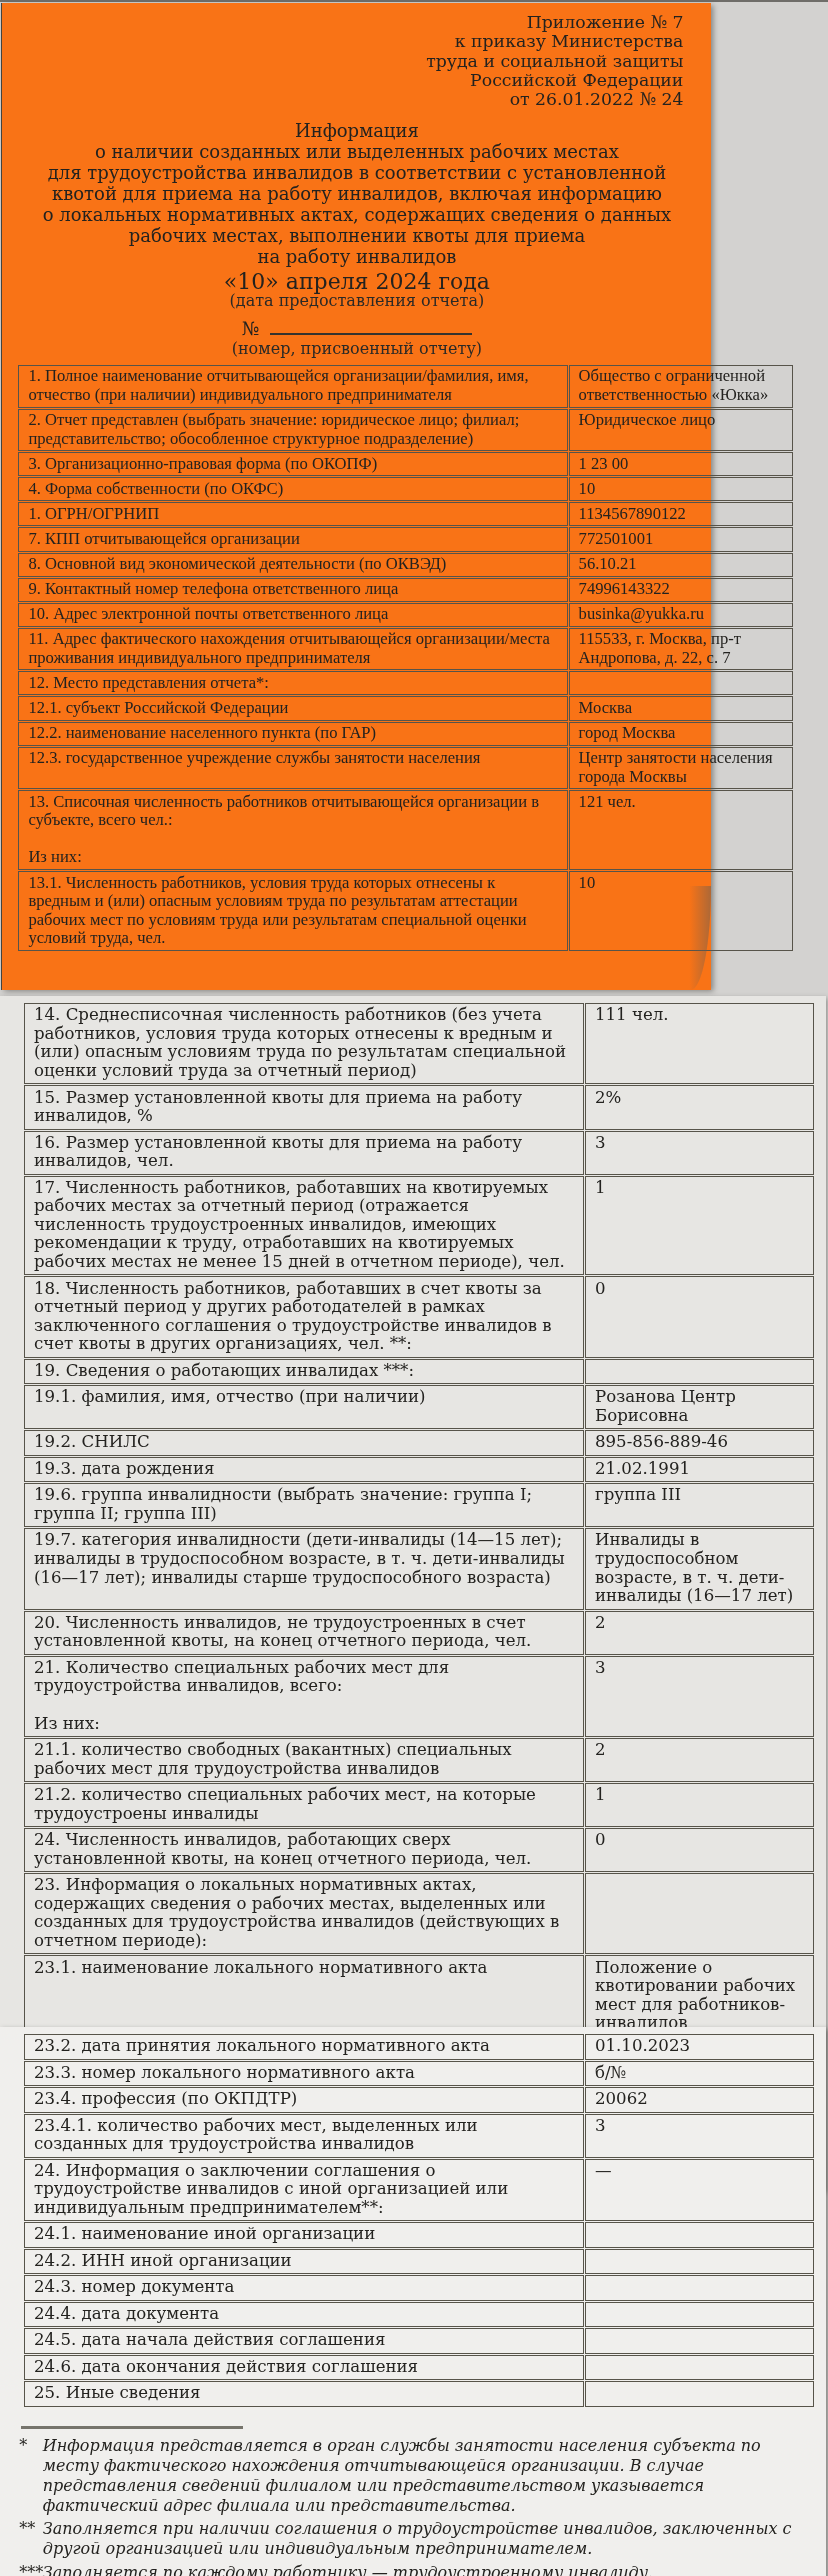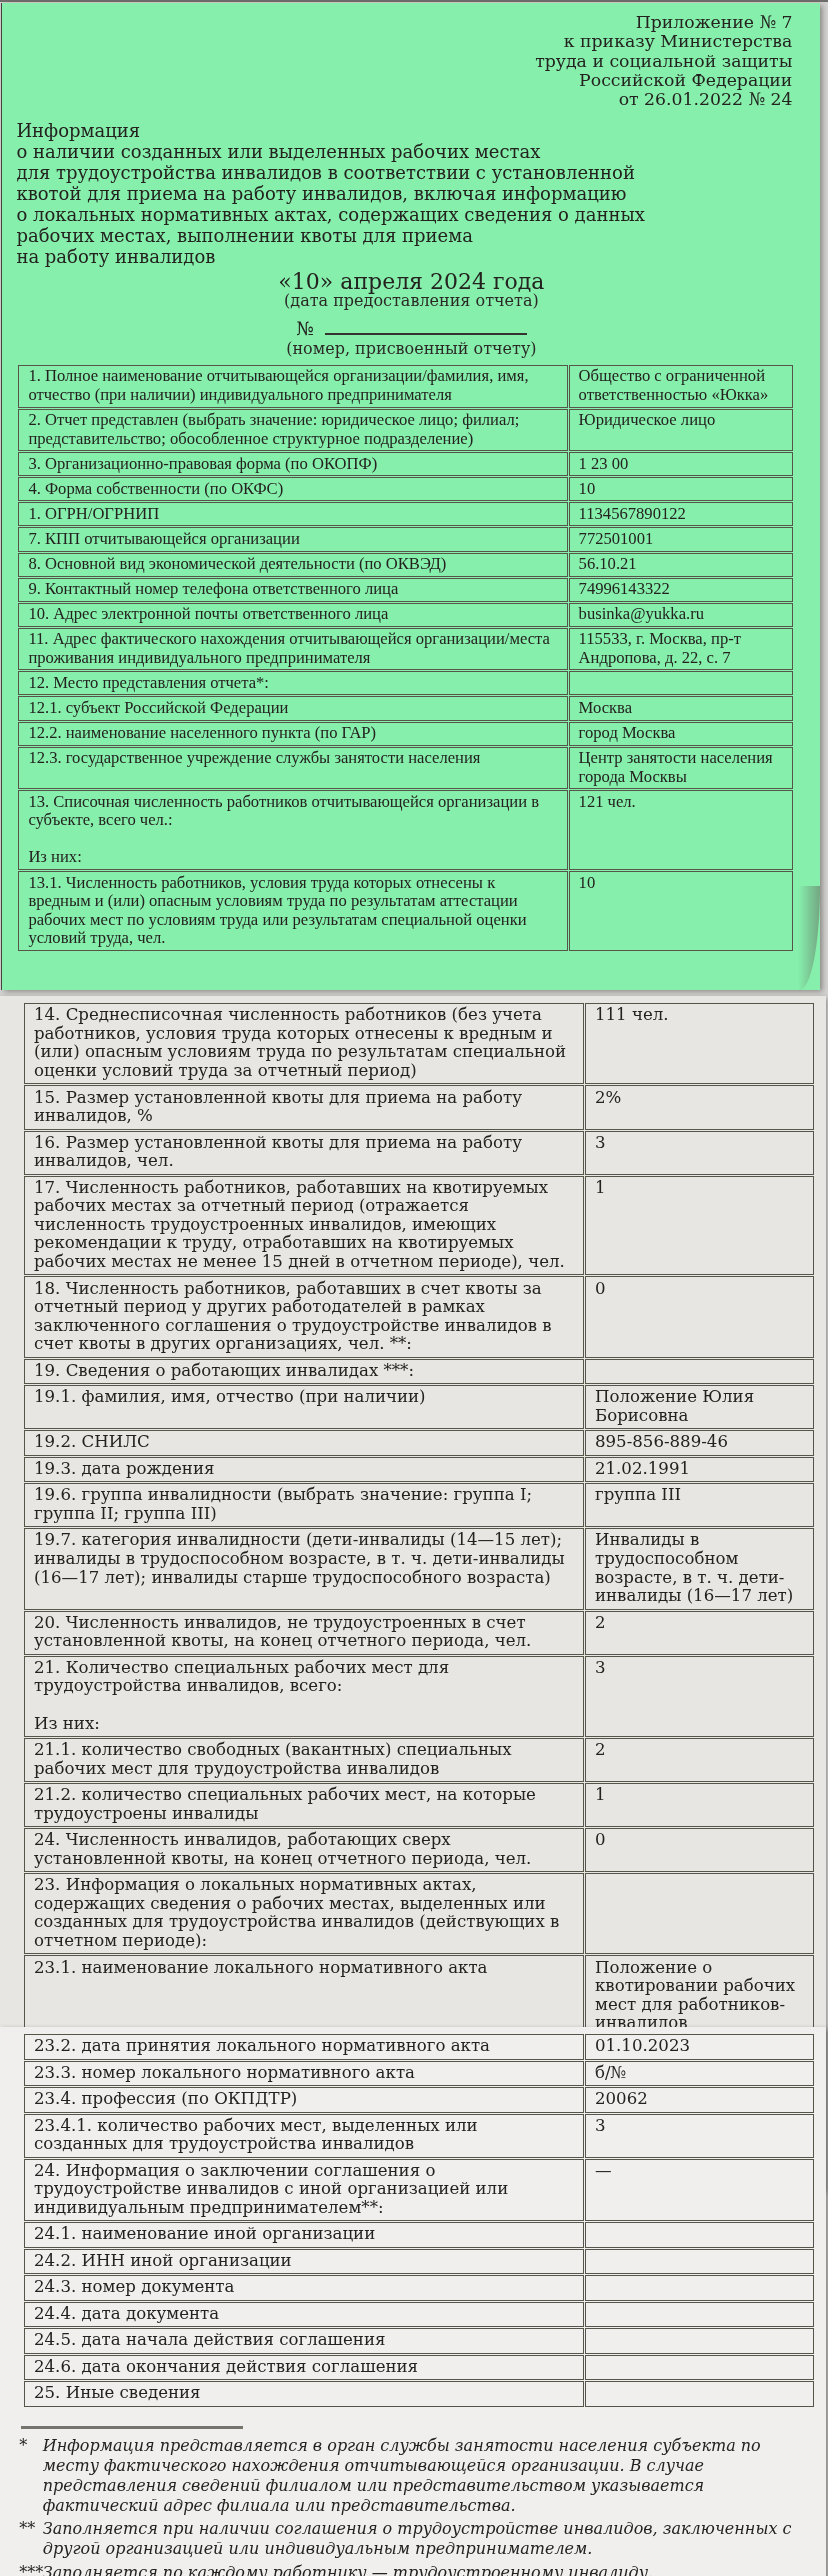--- a/index.html
+++ b/index.html
@@ -5,22 +5,22 @@
   html,body { margin:0; padding:0; }
   body {
     width:829px; height:2576px; position:relative; overflow:hidden;
     background:#d3d2d0;
     font-family:"DejaVu Serif", serif;
     color:#23221f;
   }
   .top-edge { position:absolute; top:0; left:0; width:829px; height:2.1px; background:#6f6d69; }
   .page { position:absolute; box-sizing:border-box; }
   .page-1 {
-    top:2.8px; left:1.4px; width:819px; height:987px;
-    background:#86efac; border-left:1.4px solid #45433f;
+    top:2.8px; left:1.4px; width:710px; height:987px;
+    background:#f97316; border-left:1.4px solid #45433f;
     box-shadow:2.8px 2.1px 5.5px rgba(70,68,64,.55);
   }
   .page-1::after { 
     content:""; position:absolute; right:0; bottom:0; width:29px; height:104px;
     background:linear-gradient(to left, rgba(96,93,88,.5), rgba(96,93,88,0) 75%);
     border-bottom-right-radius:70% 100%;
   }
   .page-2 {
     top:996px; left:0; width:826px; height:1195px;
     background:#e7e6e3;
@@ -34,21 +34,21 @@
   }
   .page-3 .corner-curl {
     position:absolute; right:0; bottom:0; width:110px; height:83px;
     border-bottom-right-radius:32px;
     background:linear-gradient(305deg,
       #c8c7c4 0%, #f8f7f5 26%, #ffffff 38%,
       #8f8d89 47%, #bdbbb7 51%, rgba(240,239,237,0) 58%);
   }
   
   .hdr-block { margin:10.4px 28px 0 0; text-align:right; font-size:17.3px; line-height:19.3px; }
-  .title-block { margin:10.4px 14px 0 14px; font-size:18px; line-height:21px; }
+  .title-block { margin:10.4px 14px 0 14px; text-align:center; font-size:18px; line-height:21px; }
   .date-line { margin-top:3.5px; text-align:center; font-size:22px; line-height:21px; }
   .caption { text-align:center; font-size:16px; line-height:18px; color:#2a2926; }
   .num-row { margin-top:4.1px; text-align:center; font-size:18.6px; height:26px; }
   .num-blank { display:inline-block; width:202px; height:19.3px; margin-left:11px;
                border-bottom:2.1px solid #35332f; }
   
   table.doc-table {
     border-collapse:separate; border-spacing:1.4px;
     table-layout:fixed; margin-top:6.2px;
   }
@@ -192,21 +192,21 @@
         <tr>
           <td class="lbl">18. Численность работников, работавших в счет квоты за отчетный период у других работодателей в рамках заключенного соглашения о трудоустройстве инвалидов в счет квоты в других организациях, чел. **:</td>
           <td class="val">0</td>
         </tr>
         <tr>
           <td class="lbl">19. Сведения о работающих инвалидах ***:</td>
           <td class="val"></td>
         </tr>
         <tr>
           <td class="lbl">19.1. фамилия, имя, отчество (при наличии)</td>
-          <td class="val">Положение Юлия Борисовна</td>
+          <td class="val">Розанова Центр Борисовна</td>
         </tr>
         <tr>
           <td class="lbl">19.2. СНИЛС</td>
           <td class="val">895-856-889-46</td>
         </tr>
         <tr>
           <td class="lbl">19.3. дата рождения</td>
           <td class="val">21.02.1991</td>
         </tr>
         <tr>

